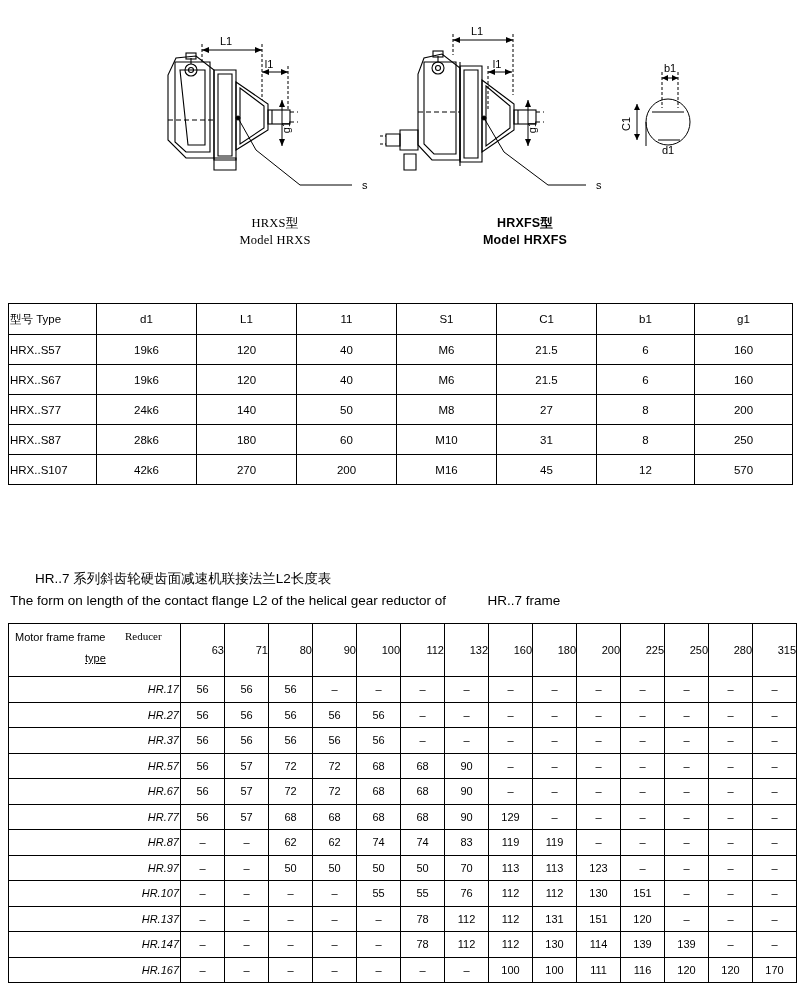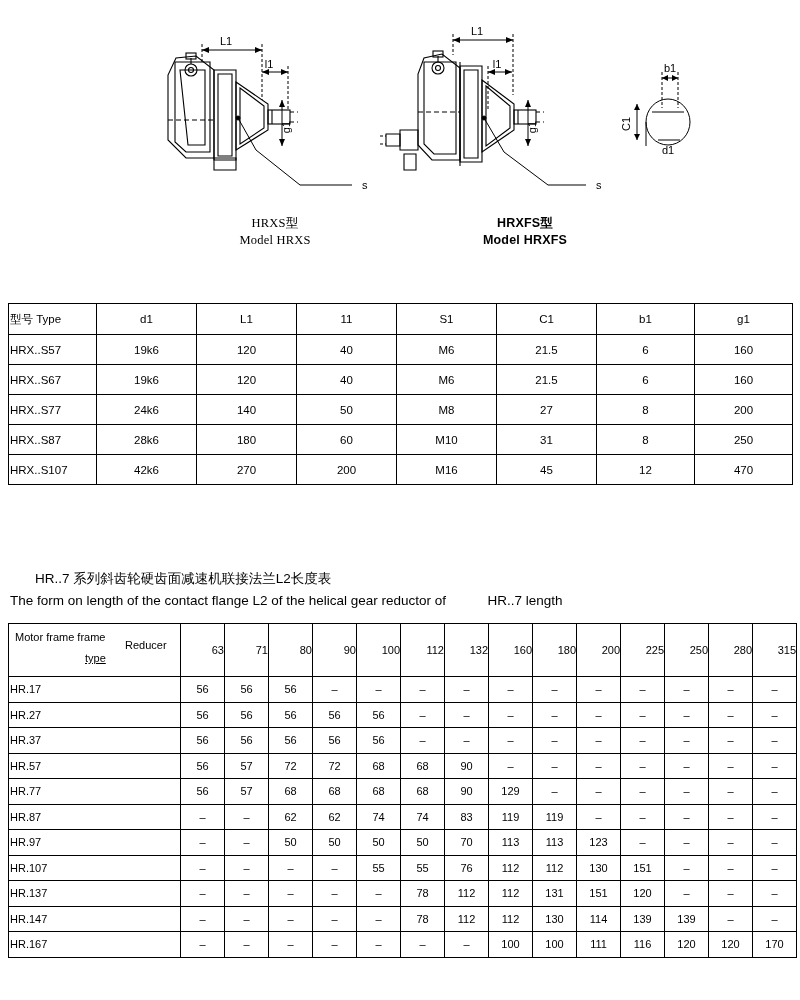--- a/index.html
+++ b/index.html
@@ -121,32 +121,34 @@
   }
   .corner .t1 {
     position: absolute;
     left: 6px;
     top: 7px;
     font-size: 11px;
   }
   .corner .t2 {
     position: absolute;
     left: 116px;
-    top: 15px;
+    top: 6px;
     font-size: 11px;
+    font-family: Liberation Serif, serif;
   }
   .corner .t3 {
     position: absolute;
     left: 76px;
     top: 28px;
     font-size: 11px;
     text-decoration: underline;
   }
   .tbl2 td.rowlabel {
-    text-align: left;
+    text-align: right;
+    font-style: italic;
   }
 </style>
 </head>
 <body>
 
 <div class="page">
 
   <div class="drawings">
     <svg class="drawing-svg" width="800" height="270" viewBox="0 0 800 270">
       <g stroke="#000" fill="none" stroke-width="1">
@@ -372,31 +374,31 @@
         <td>250</td>
       </tr>
       <tr>
         <td class="first">HRX..S107</td>
         <td>42k6</td>
         <td>270</td>
         <td>200</td>
         <td>M16</td>
         <td>45</td>
         <td>12</td>
-        <td>470</td>
+        <td>570</td>
       </tr>
     </tbody>
   </table>
 
   <div class="section-title">
     <div class="line-cn">HR..7 系列斜齿轮硬齿面减速机联接法兰L2长度表</div>
     <div class="line-en">
       <span>The form on length of the contact flange L2 of the helical gear reductor of</span>
       <span class="gap"></span>
-      <span>HR..7 length</span>
+      <span>HR..7 frame</span>
     </div>
   </div>
 
   <table class="tbl2">
     <colgroup>
       <col style="width:172px">
       <col style="width:44px">
         <col style="width:44px">
         <col style="width:44px">
       <col style="width:44px">
@@ -498,20 +500,37 @@
           <td>90</td>
           <td>–</td>
           <td>–</td>
           <td>–</td>
           <td>–</td>
           <td>–</td>
           <td>–</td>
           <td>–</td>
         </tr>
         <tr>
+          <td class="rowlabel">HR.67</td>
+          <td>56</td>
+          <td>57</td>
+          <td>72</td>
+          <td>72</td>
+          <td>68</td>
+          <td>68</td>
+          <td>90</td>
+          <td>–</td>
+          <td>–</td>
+          <td>–</td>
+          <td>–</td>
+          <td>–</td>
+          <td>–</td>
+          <td>–</td>
+        </tr>
+        <tr>
           <td class="rowlabel">HR.77</td>
           <td>56</td>
           <td>57</td>
           <td>68</td>
           <td>68</td>
           <td>68</td>
           <td>68</td>
           <td>90</td>
           <td>129</td>
           <td>–</td>

